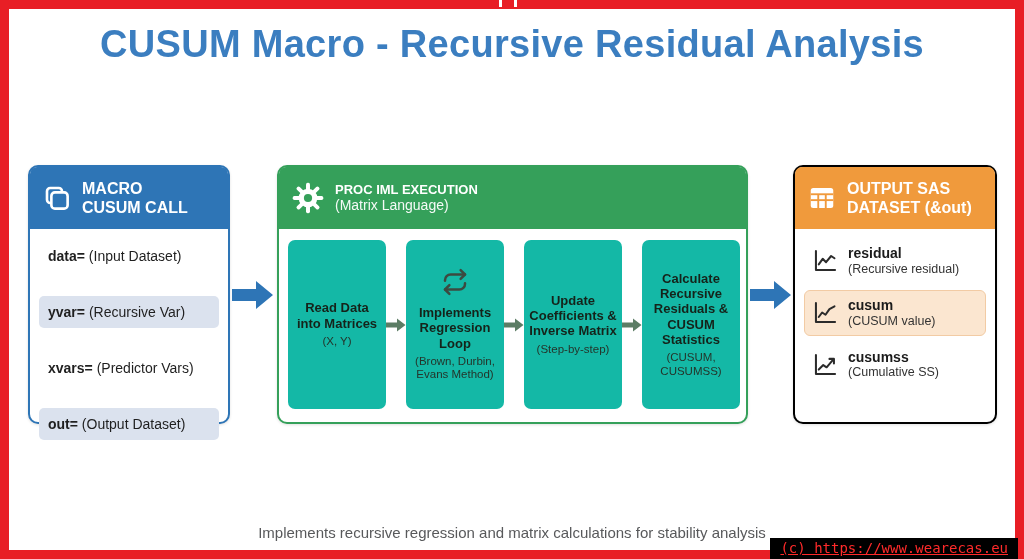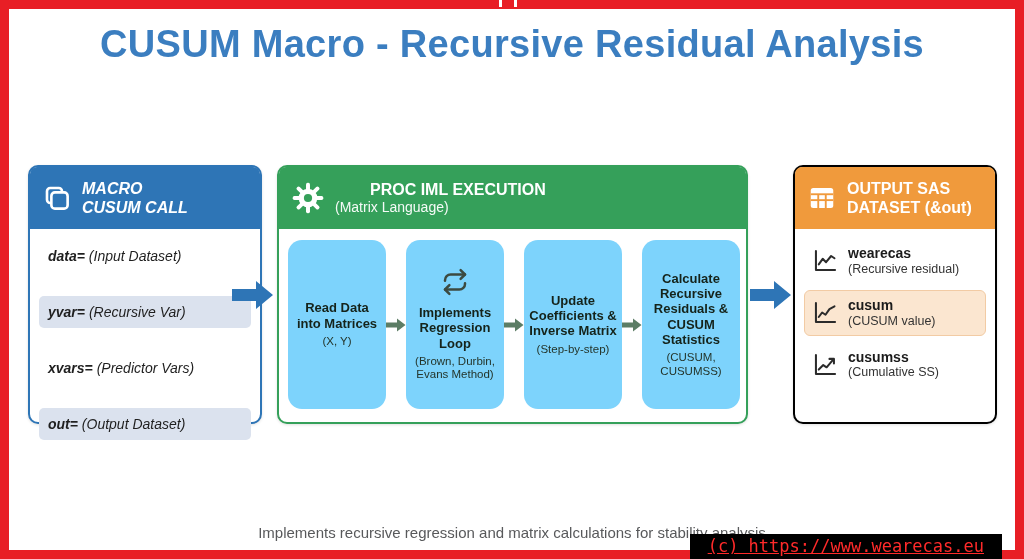--- a/index.html
+++ b/index.html
@@ -38,44 +38,44 @@
     height:62px; flex:0 0 62px;
     border-radius:7px 7px 0 0;
     display:flex; align-items:center; gap:10px;
     padding:0 12px; color:#fff;
   }
   .hdr-l1 { font-weight:bold; font-size:16px; line-height:1.2; }
   .hdr-l2 { font-weight:bold; font-size:16px; line-height:1.2; }
   .hdr-icon { flex:0 0 auto; display:flex; }
 
   
-  .panel.macro { left:28px; width:234px; border:2px solid #2e75b6;font-style:italic; }
+  .panel.macro { left:28px; width:202px; border:2px solid #2e75b6; }
   .macro .panel-header { background:#2e75b6; }
   .macro-rows { padding:11px 9px; display:flex; flex-direction:column; gap:24px; }
   .macro-row {
     font-size:14px; color:#1f1f1f;
     padding:8px 9px; border-radius:5px; background:#ffffff;
     white-space:nowrap;
   }
   .macro-row.hl { background:#dbe2ee; }
   .macro-row .k { font-weight:bold; }
   .macro-row .d { font-weight:normal; }
 
   
   .panel.iml { left:277px; width:471px; border:2px solid #35a05a; }
   .iml .panel-header { background:#35a05a; }
-  .iml .hdr-l1 { font-size:16px;margin-left:35px; }
+  .iml .hdr-l1 { font-size:13px; }
   .iml .hdr-l2 { font-weight:normal; font-size:14px; color:rgba(255,255,255,.95); }
   .iml-body {
     flex:1; display:flex; align-items:stretch;
     padding:11px 9px 13px 9px;
   }
   .step-box {
     width:98px; flex:0 0 98px;
-    background:#7dd3fc; border-radius:14px;
+    background:#14b8a6; border-radius:7px;
     display:flex; flex-direction:column; align-items:center; justify-content:center;
     text-align:center; padding:6px 5px; gap:4px;
   }
   .step-title { font-weight:bold; font-size:13px; color:#15231a; line-height:1.18; }
   .step-sub { font-size:11.5px; color:#24352b; line-height:1.18; }
   .step-gap { flex:1; display:flex; align-items:center; justify-content:center; }
 
   
   .panel.output { left:793px; width:204px; border:2px solid #000000; }
   .output .panel-header { background:#f09a3c; }
@@ -94,24 +94,24 @@
   .flow-arrow { position:absolute; top:279px; z-index:3; display:flex; }
   .flow-arrow.a1 { left:232px; }
   .flow-arrow.a2 { left:750px; }
 
   .caption {
     position:absolute; top:524px; left:0; right:0;
     text-align:center; font-size:15px; color:#58595b;
     z-index:2;
   }
   .watermark {
-    position:absolute; right:22px; bottom:0;
+    position:absolute; right:6px; bottom:0;
     background:#000000; color:#ff2a2a;
     font-family:"DejaVu Sans Mono", monospace;
-    font-size:17px; padding:2px 18px 3px;
+    font-size:14px; padding:2px 10px 3px;
     text-decoration:underline;
     z-index:20; white-space:nowrap;
   }
 </style>
 </head>
 <body>
 
 <div class="title">CUSUM Macro - Recursive Residual Analysis</div>
 
 <div class="panel macro">
@@ -254,21 +254,21 @@
   <div class="out-rows">
 
     <div class="out-row">
       <span class="out-icon">
         <svg viewBox="0 0 24 24" width="27" height="27" fill="none" stroke="#2b2b2b" stroke-width="1.8" stroke-linecap="round" stroke-linejoin="round">
           <path d="M3.5 3.5 V20.5 H20.5"></path>
           <polyline points="6,15.5 9.5,10.5 12.5,13.5 17,8 20,10"></polyline>
         </svg>
       </span>
       <span>
-        <div class="out-name">wearecas</div>
+        <div class="out-name">residual</div>
         <div class="out-desc">(Recursive residual)</div>
       </span>
     </div>
 
     <div class="out-row hl">
       <span class="out-icon">
         <svg viewBox="0 0 24 24" width="27" height="27" fill="none" stroke="#2b2b2b" stroke-width="1.8" stroke-linecap="round" stroke-linejoin="round">
           <path d="M3.5 3.5 V20.5 H20.5"></path>
           <polyline points="6,16 9,12 12,14 15.5,9 20,6.5"></polyline>
         </svg>

